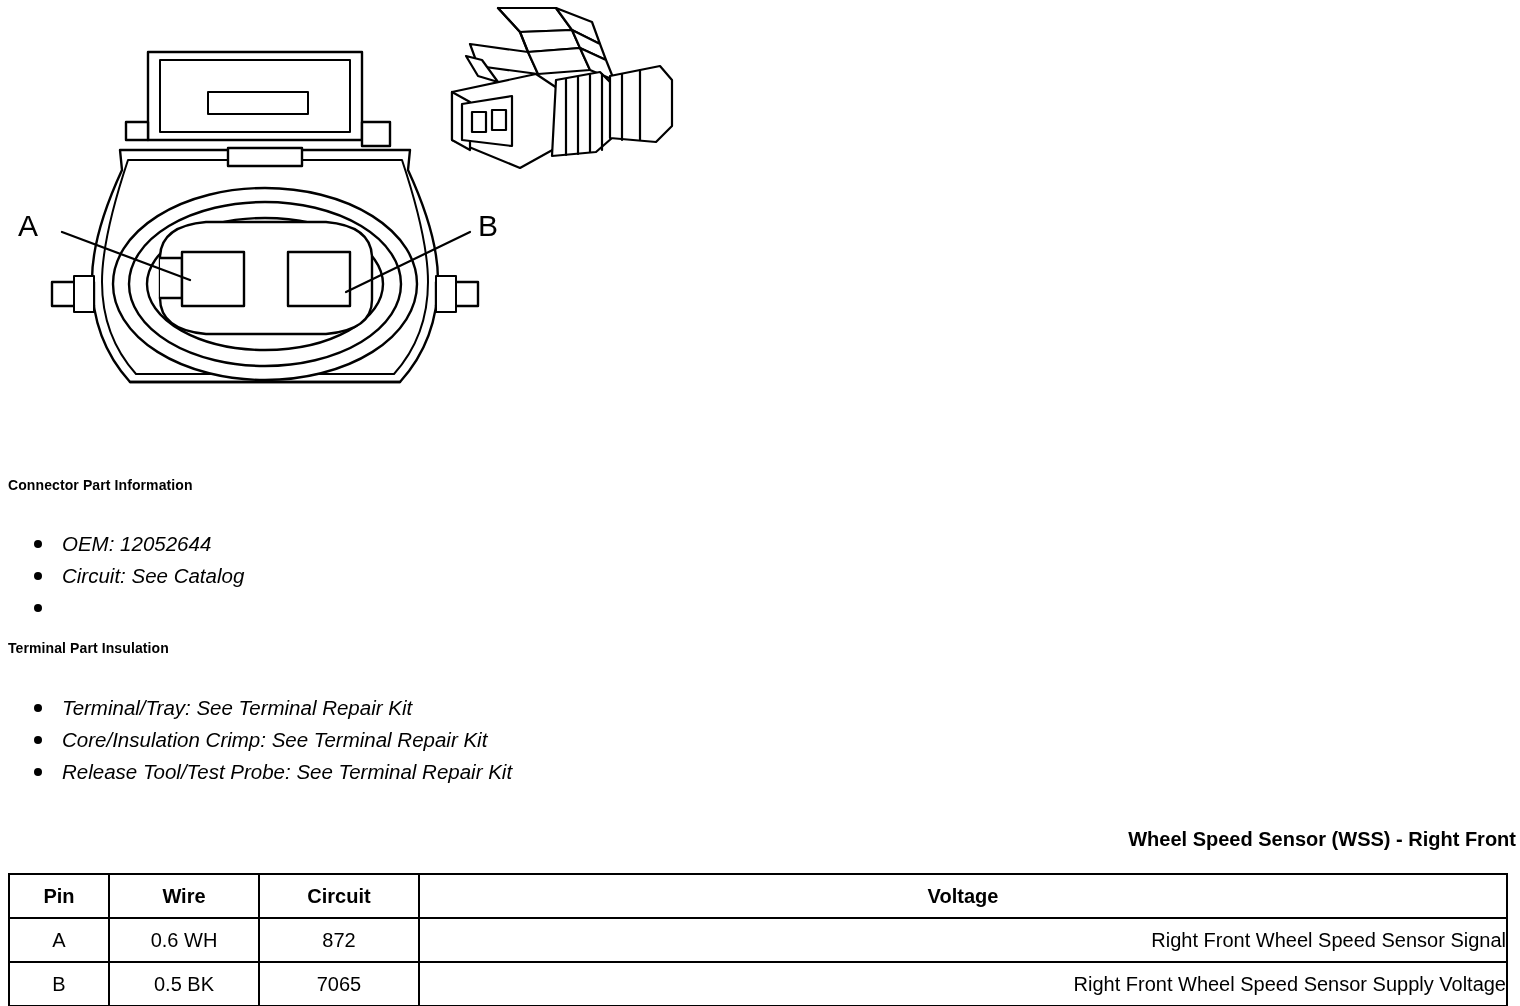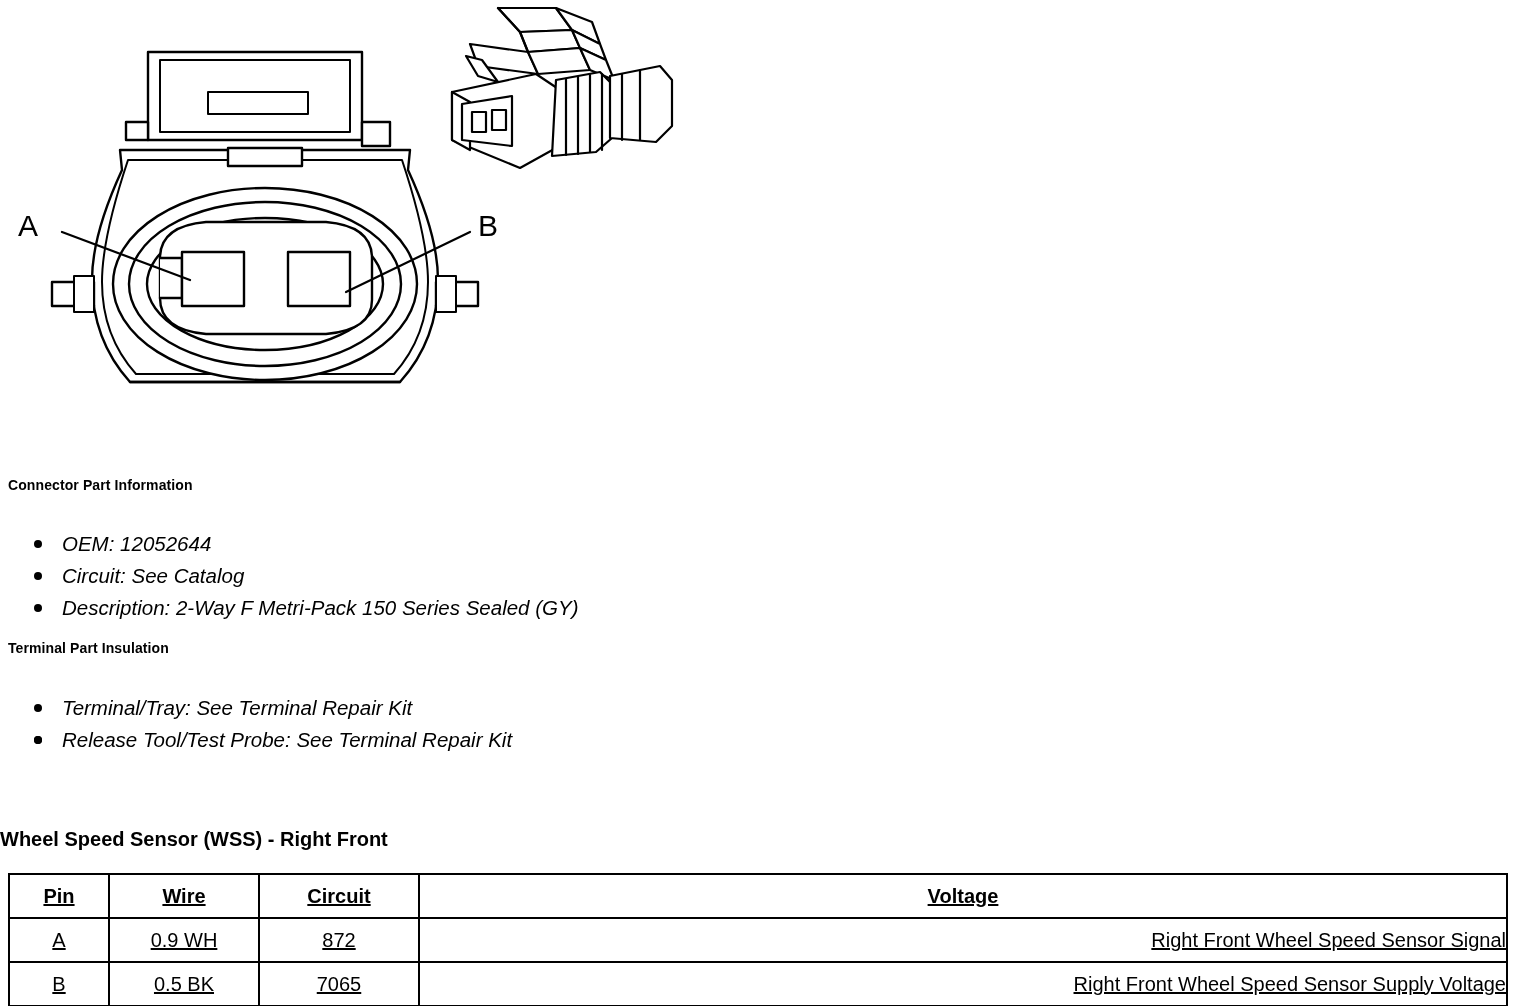--- a/index.html
+++ b/index.html
@@ -71,32 +71,31 @@
     background: #000;
     border-radius: 50%;
   }
 
   
   #table-title {
     position: absolute;
     left: 0;
     top: 828px;
     width: 1516px;
-    text-align: left;
+    text-align: right;
     font-size: 20px;
     font-weight: bold;
   }
   #pin-table {
     position: absolute;
     left: 8px;
     top: 873px;
     width: 1500px;
     border-collapse: collapse;
     table-layout: fixed;
-    text-decoration: underline;
   }
   #pin-table th, #pin-table td {
     border: 2px solid #000;
     height: 42px;
     font-size: 20px;
     font-weight: normal;
     padding: 0;
   }
   #pin-table th {
     font-weight: bold;
@@ -207,33 +206,33 @@
     <li>
       <span class="dot"></span>
       <span>OEM: 12052644</span>
     </li>
     <li>
       <span class="dot"></span>
       <span>Circuit: See Catalog</span>
     </li>
     <li>
       <span class="dot"></span>
-      <span>Description: 2-Way F Metri-Pack 150 Series Sealed (GY)</span>
     </li>
   </ul>
 
   <div id="term-heading" class="section-heading">Terminal Part Insulation</div>
 
   <ul id="term-list" class="bullets">
     <li>
       <span class="dot"></span>
       <span>Terminal/Tray: See Terminal Repair Kit</span>
     </li>
     <li>
       <span class="dot"></span>
+      <span>Core/Insulation Crimp: See Terminal Repair Kit</span>
     </li>
     <li>
       <span class="dot"></span>
       <span>Release Tool/Test Probe: See Terminal Repair Kit</span>
     </li>
   </ul>
 
   <div id="table-title">Wheel Speed Sensor (WSS) - Right Front</div>
 
   <table id="pin-table">
@@ -247,21 +246,21 @@
       <tr>
         <th>Pin</th>
         <th>Wire</th>
         <th>Circuit</th>
         <th>Voltage</th>
       </tr>
     </thead>
     <tbody>
       <tr>
         <td class="c-pin">A</td>
-        <td class="c-wire">0.9 WH</td>
+        <td class="c-wire">0.6 WH</td>
         <td class="c-circuit">872</td>
         <td class="c-function">Right Front Wheel Speed Sensor Signal</td>
       </tr>
       <tr>
         <td class="c-pin">B</td>
         <td class="c-wire">0.5 BK</td>
         <td class="c-circuit">7065</td>
         <td class="c-function">Right Front Wheel Speed Sensor Supply Voltage</td>
       </tr>
     </tbody>

